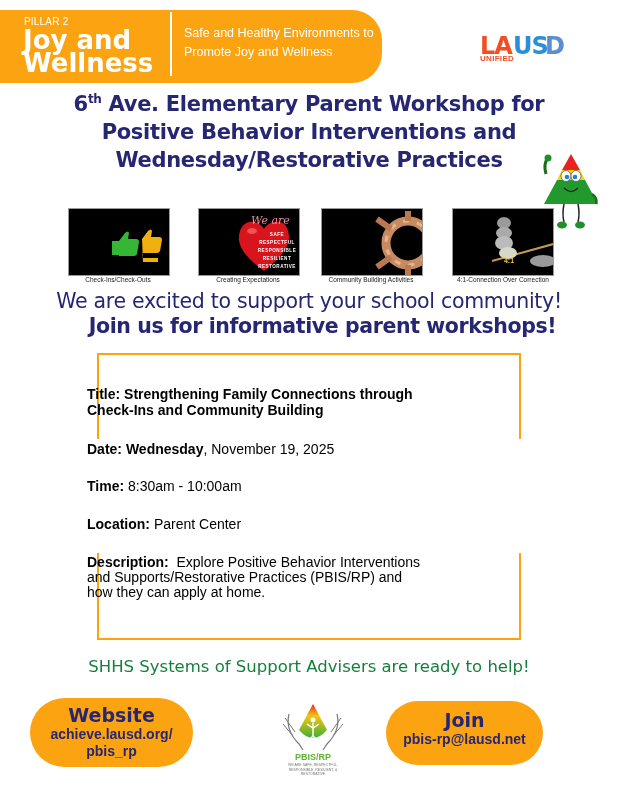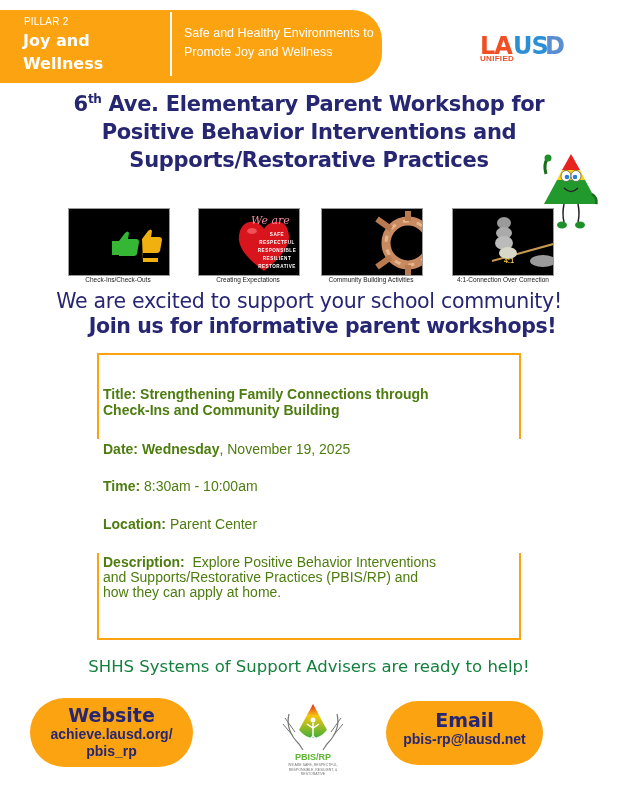--- a/index.html
+++ b/index.html
@@ -5,21 +5,21 @@
   * { box-sizing: border-box; margin: 0; padding: 0; }
   html, body { width: 618px; height: 800px; background: #ffffff; overflow: hidden; }
   body { position: relative; font-family: "Liberation Sans", "DejaVu Sans", sans-serif; color: #262672; }
 
   
   .banner {
     position: absolute; left: 0; top: 10px; width: 382px; height: 73px;
     background: #fba311; border-radius: 0 30px 30px 0;
   }
   .pillar-label { position: absolute; left: 24px; top: 6px; font-size: 10px; color: #fff; letter-spacing: 0.2px; }
-  .pillar-title { position: absolute; left: 23px; top: 19px; font-size: 16px; line-height: 23px; font-weight: bold; color: #fff; font-family: "DejaVu Sans", sans-serif; }
+  .pillar-title { position: absolute; left: 23px; top: 19px; font-size: 26px; line-height: 23px; font-weight: bold; color: #fff; font-family: "DejaVu Sans", sans-serif; }
   .banner-divider { position: absolute; left: 170px; top: 2px; width: 2px; height: 64px; background: #fff; }
   .banner-subtitle { position: absolute; left: 184px; top: 14px; font-size: 12.5px; line-height: 19px; color: #fff; width: 190px; }
 
   .lausd-logo { position: absolute; left: 480px; top: 32px; width: 95px; height: 32px; }
   .lausd-logo .l-la { position: absolute; left: 0; top: 0; font-size: 24px; font-weight: bold; color: #f04e23; font-family: "DejaVu Sans", sans-serif; letter-spacing: -1px; }
   .lausd-logo .l-us { position: absolute; left: 33px; top: 0; font-size: 24px; font-weight: bold; color: #2c8fd6; font-family: "DejaVu Sans", sans-serif; letter-spacing: -1px; }
   .lausd-logo .l-d { position: absolute; left: 65px; top: 0; font-size: 24px; font-weight: bold; color: #5a8ed0; font-family: "DejaVu Sans", sans-serif; }
   .lausd-logo .l-unified { position: absolute; left: 0; top: 22px; font-size: 8px; font-weight: bold; color: #f04e23; letter-spacing: 0.3px; }
 
   
@@ -37,21 +37,21 @@
   .thumb { position: absolute; top: 208px; width: 102px; height: 68px; background: #000; border: 1px solid #999; overflow: hidden; padding-left: 35px; }
   .thumb-caption { position: absolute; top: 276px; font-size: 6.5px; color: #222; text-align: center; width: 120px; font-family: "Liberation Sans", sans-serif; }
 
   
   .tagline-1 { position: absolute; left: 0; top: 289px; width: 618px; text-align: center; font-size: 20.5px; color: #262672; font-family: "DejaVu Sans", sans-serif; letter-spacing: -0.3px; }
   .tagline-2 { position: absolute; left: 0; top: 314px; width: 618px; text-align: center; font-size: 20.5px; font-weight: bold; color: #262672; font-family: "DejaVu Sans", sans-serif; letter-spacing: -0.4px; padding-left: 27px; }
 
   
   .box-top { position: absolute; left: 97px; top: 353px; width: 424px; height: 86px; border: 2px solid #fba311; border-bottom: none; }
   .box-bottom { position: absolute; left: 97px; top: 553px; width: 424px; height: 87px; border: 2px solid #fba311; border-top: none; }
-  .detail { position: absolute; left: 103px; font-size: 14px; color: #4d7c0f; line-height: 16px; }
+  .detail { position: absolute; left: 87px; font-size: 14px; color: #000000; line-height: 16px; }
   .detail b { font-weight: bold; }
   .detail-title { top: 386px; width: 410px; font-weight: bold; font-size: 14px; line-height: 16px; }
   .detail-date { top: 441px; }
   .detail-time { top: 478px; }
   .detail-location { top: 516px; }
   .detail-desc { top: 555px; width: 415px; line-height: 15px; }
 
   
   .help-text { position: absolute; left: 0; top: 657px; width: 618px; text-align: center; font-size: 16.5px; color: #15803d; font-family: "DejaVu Sans", sans-serif; }
   .pill {
@@ -87,21 +87,21 @@
 <div class="lausd-logo">
   <span class="l-la">LA</span>
   <span class="l-us">US</span>
   <span class="l-d">D</span>
   <span class="l-unified">UNIFIED</span>
 </div>
 
 <div class="main-heading">
   <div><span>6</span><sup>th</sup><span> Ave. Elementary Parent Workshop for</span></div>
   <div>Positive Behavior Interventions and</div>
-  <div>Supports/Restorative Practices</div>
+  <div>Wednesday/Restorative Practices</div>
 </div>
 
 <svg class="mascot" viewBox="0 0 62 80">
   <path d="M6 22 Q3 12 8 6" stroke="#1a6d1a" stroke-width="3" fill="none"></path>
   <circle cx="8" cy="6" r="3.5" fill="#1f8f2a"></circle>
   <polygon points="31,2 22,18 40,18" fill="#e8231d"></polygon>
   <polygon points="22,18 40,18 45,28 17,28" fill="#f5d40f"></polygon>
   <polygon points="17,28 45,28 58,52 4,52" fill="#22992c"></polygon>
   <ellipse cx="26" cy="24" rx="5" ry="5.5" fill="#fff" stroke="#333" stroke-width="0.6"></ellipse>
   <ellipse cx="36" cy="24" rx="5" ry="5.5" fill="#fff" stroke="#333" stroke-width="0.6"></ellipse>
@@ -213,15 +213,15 @@
   </svg>
   <div class="pbis-name">PBIS/RP</div>
   <div class="pbis-tag">
     <div>WE ARE SAFE, RESPECTFUL,</div>
     <div>RESPONSIBLE, RESILIENT, &amp;</div>
     <div>RESTORATIVE</div>
   </div>
 </div>
 
 <div class="pill pill-email">
-  <span class="pill-heading">Email</span>
+  <span class="pill-heading">Join</span>
   <span class="pill-body">pbis-rp@lausd.net</span>
 </div>
 
 </body></html>

